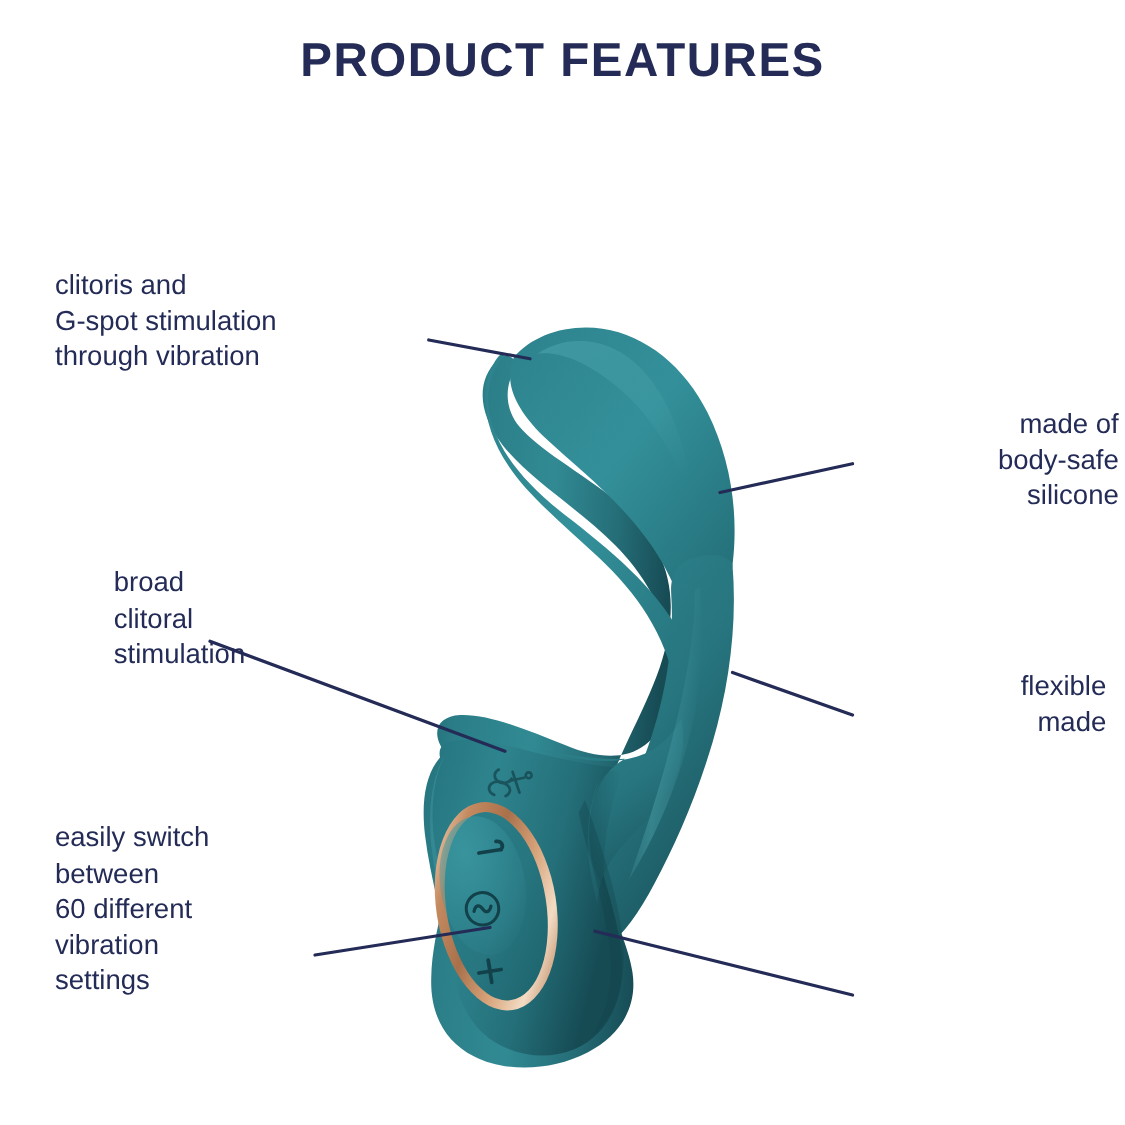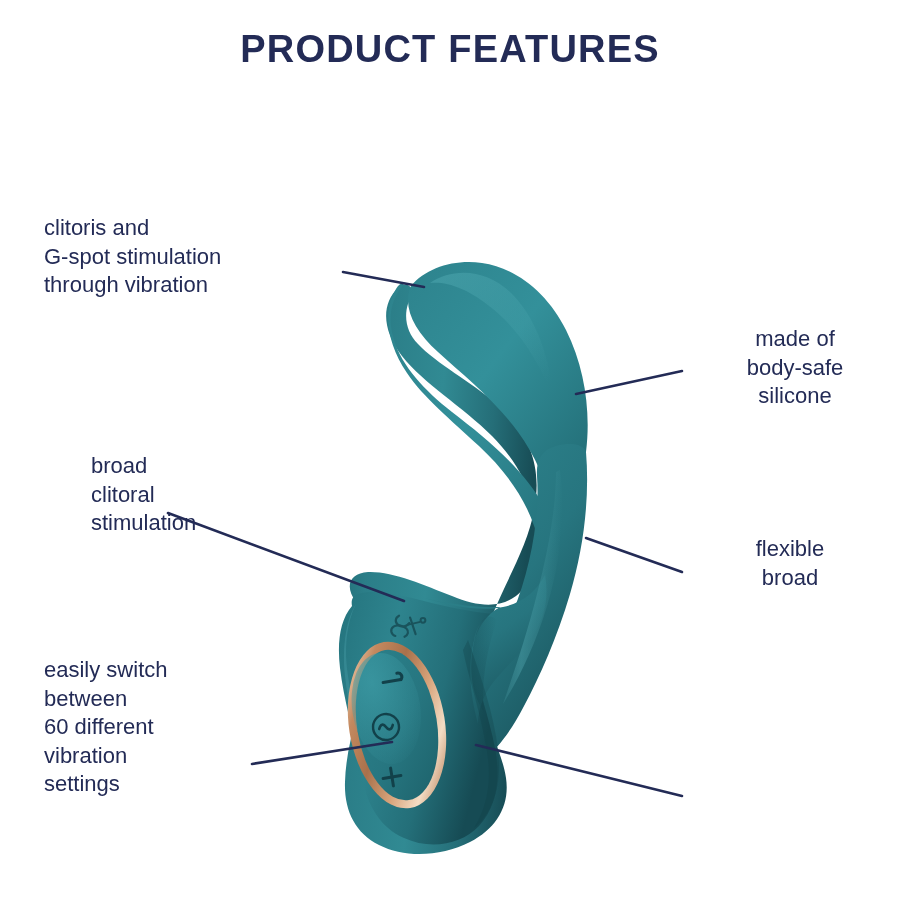--- a/index.html
+++ b/index.html
@@ -30,21 +30,21 @@
   .callout {
     position: absolute;
     color: #232B56;
     font-size: 22px;
     line-height: 1.30;
     font-family: "Liberation Sans", sans-serif;
     white-space: pre-line;
     font-weight: 400;
   }
   .callout-left  { text-align: left; }
-  .callout-right { text-align: center; }
+  .callout-right { text-align: right; }
 
   #c-clitoris  { left: 44px;  top: 214px; width: 320px; }
   #c-broad     { left: 44px;  top: 452px; width: 260px; margin-left: 47px; }
   #c-switch    { left: 44px;  top: 656px; width: 280px; }
   #c-silicone  { left: 695px; top: 325px; width: 200px; }
   #c-flexible  { left: 695px; top: 535px; width: 190px; }
   #c-magnetic  { left: 695px; top: 735px; width: 205px; }
 
   #art, #leaders {
     position: absolute;
@@ -286,16 +286,16 @@
 between
 60 different
 vibration
 settings</div>
 
   <div class="callout callout-right" id="c-silicone">made of
 body-safe
 silicone</div>
 
   <div class="callout callout-right" id="c-flexible">flexible
-broad</div>
+made</div>
 
 
 </div>
 
 </body></html>

